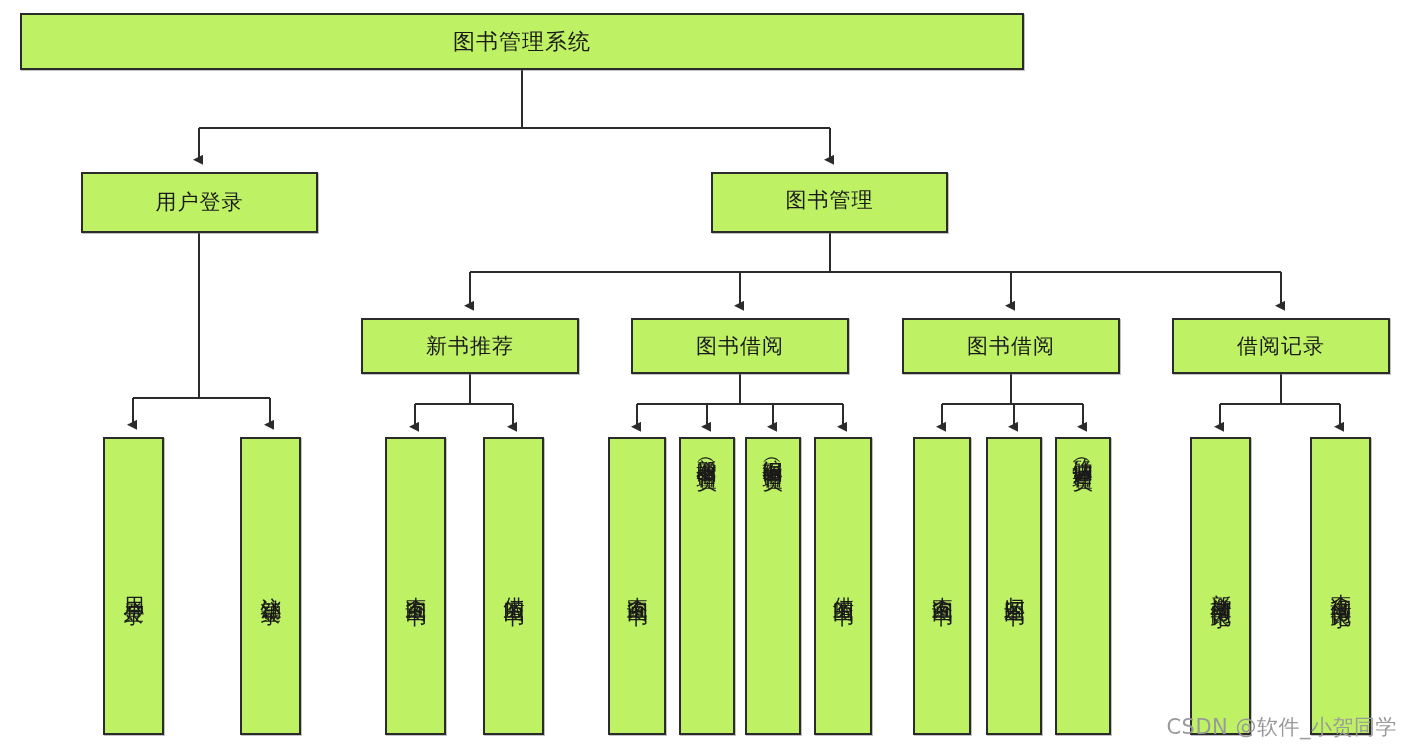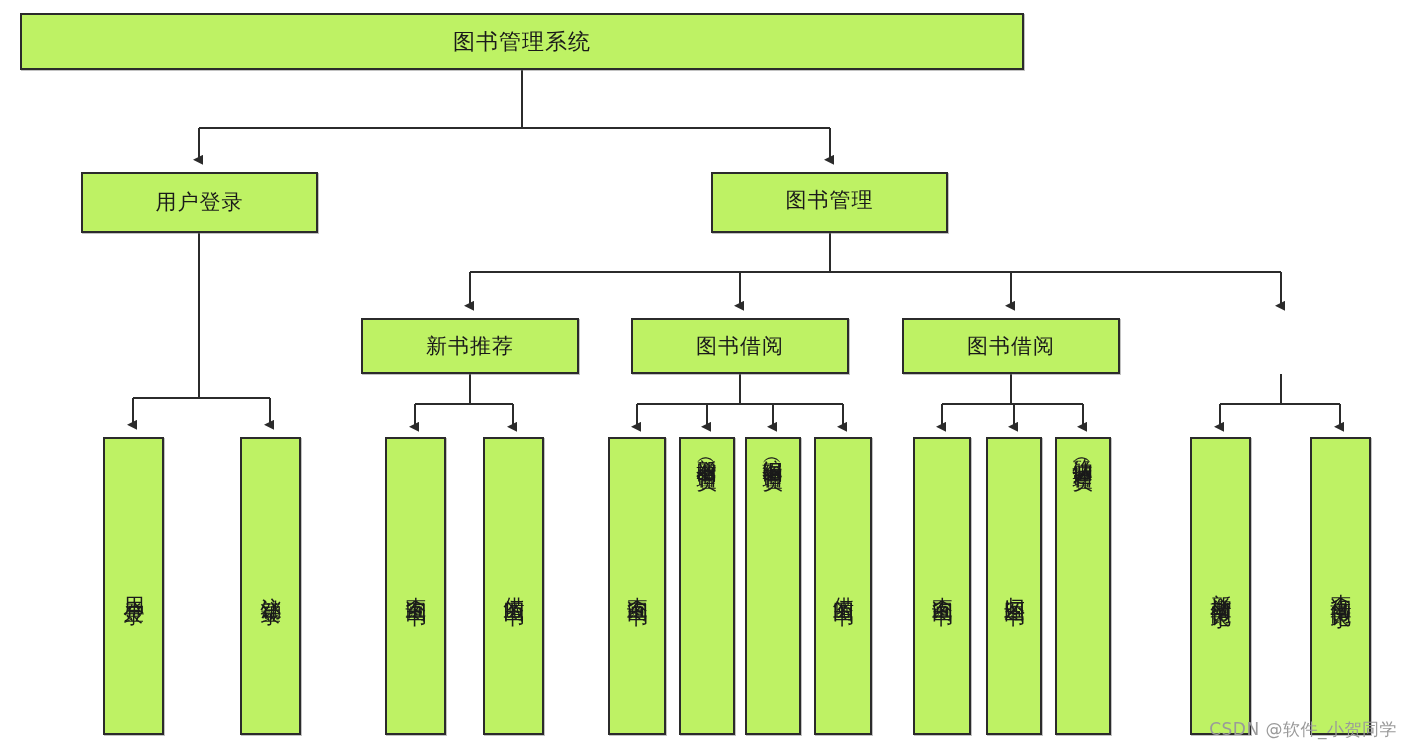--- a/index.html
+++ b/index.html
@@ -69,21 +69,21 @@
   }
   
   .node.vertical.center {
     align-items: center;
     padding-top: 0;
   }
   #watermark {
     position: absolute;
     right: 8px;
     bottom: 6px;
-    font-size: 17px;
+    font-size: 21px;
     color: #9a9a9a;
     letter-spacing: 0.5px;
     white-space: nowrap;
     pointer-events: none;
   }
 </style>
 </head>
 <body>
 
 <div id="diagram-root">
@@ -155,20 +155,23 @@
   </div>
 
   <div class="node horizontal" style="left:631px; top:318px; width:218px; height:56px;">
     <span class="node-label">图书借阅</span>
   </div>
 
   <div class="node horizontal" style="left:902px; top:318px; width:218px; height:56px;">
     <span class="node-label">图书借阅</span>
   </div>
 
+  <div class="node horizontal" style="left:1172px; top:318px; width:218px; height:56px;">
+    <span class="node-label">借阅记录</span>
+  </div>
 
   <div class="node vertical center" style="left:103px; top:437px; width:61px; height:298px;">
     <span class="node-label">用户登录</span>
   </div>
 
   <div class="node vertical center" style="left:240px; top:437px; width:61px; height:298px;">
     <span class="node-label">注销登录</span>
   </div>
 
   <div class="node vertical center" style="left:385px; top:437px; width:61px; height:298px;">

